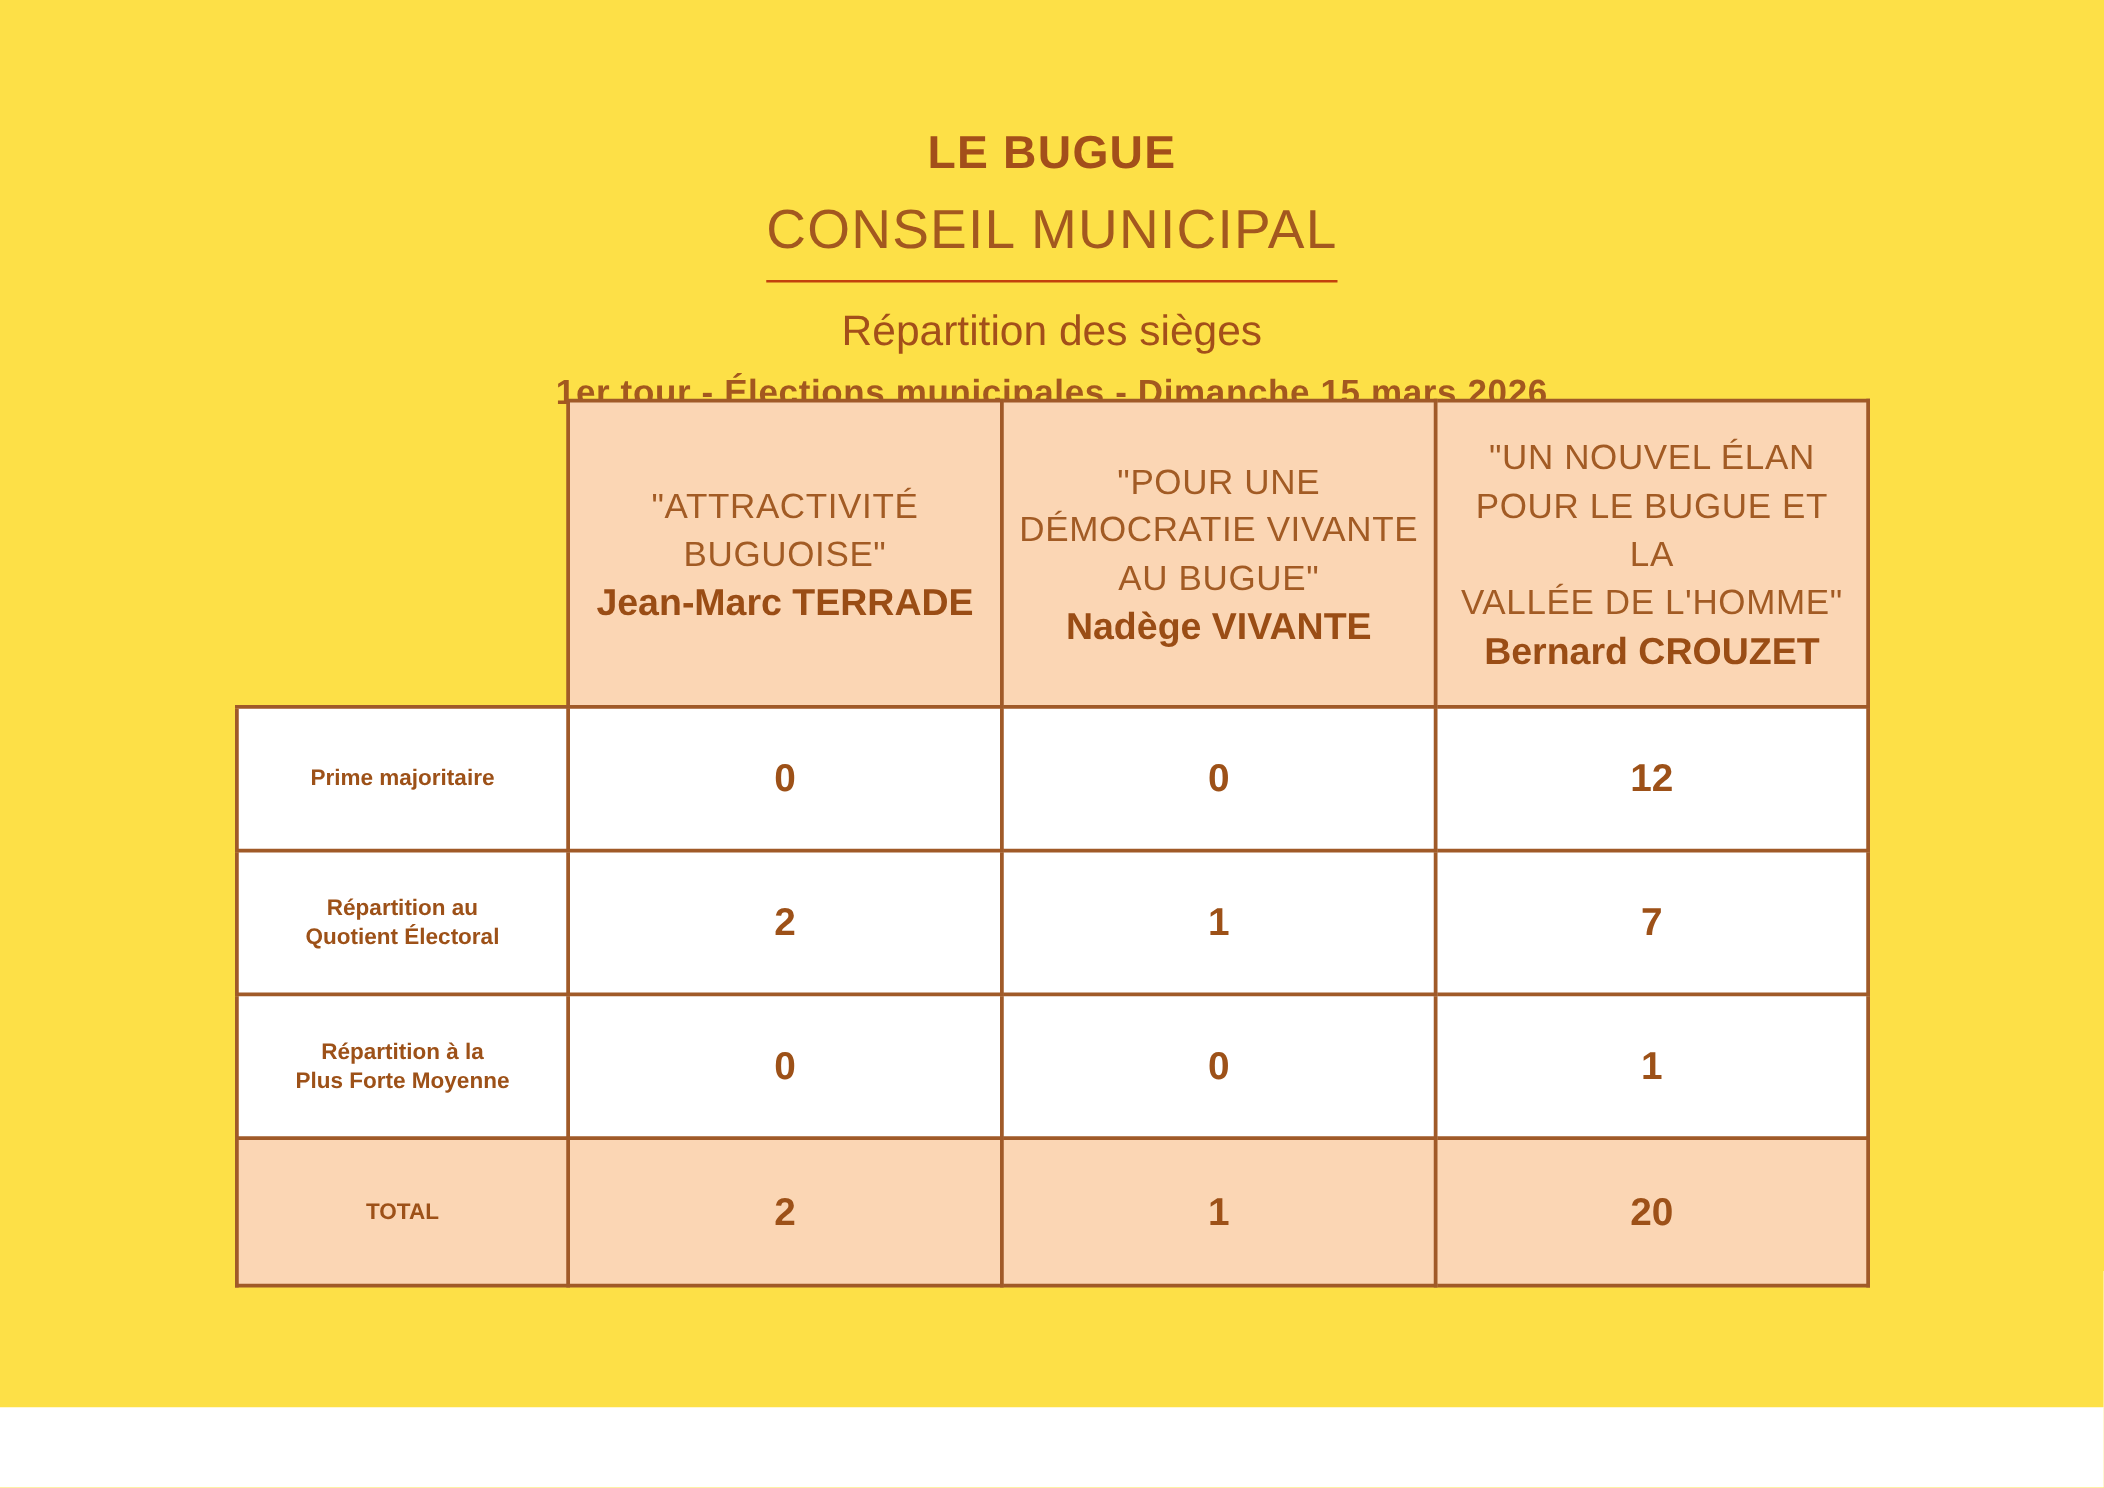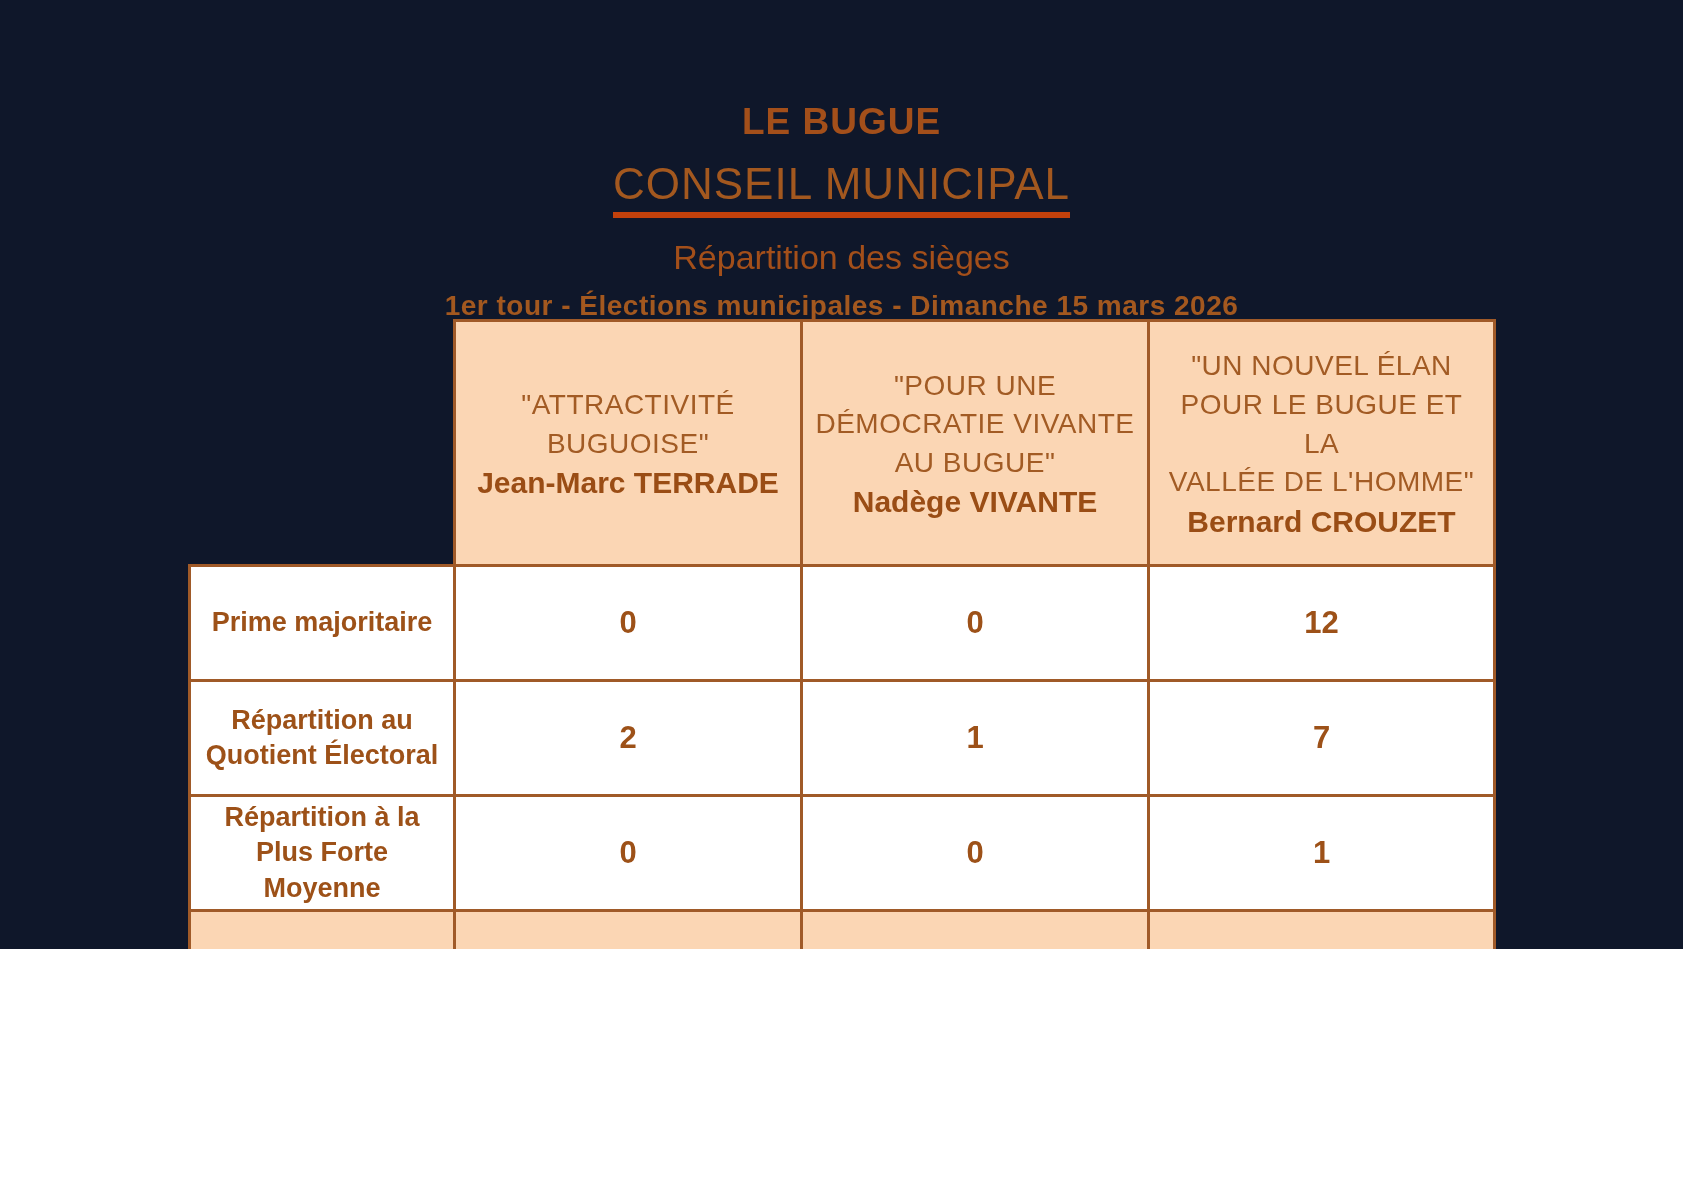--- a/index.html
+++ b/index.html
@@ -3,22 +3,22 @@
 <meta charset="utf-8">
 <style>
   html, body {
     margin: 0;
     padding: 0;
     background: #ffffff;
   }
   .page {
     position: relative;
     width: 1683px;
-    height: 949px;
-    background: #0f172a;
+    height: 1126px;
+    background: #fde047;
     font-family: "Liberation Sans", sans-serif;
     color: #9d5118;
     overflow: hidden;
   }
 
   
   .titles {
     position: absolute;
     top: 103px;
     left: 0;
@@ -34,22 +34,22 @@
   }
   .title-council {
     margin-top: 22px;
     font-size: 44px;
     font-weight: normal;
     letter-spacing: 1px;
     color: #a3581f;
   }
   .title-council .underlined {
     display: inline-block;
-    padding-bottom: 6px;
-    border-bottom: 6px solid #c2410c;
+    padding-bottom: 18px;
+    border-bottom: 2px solid #c2410c;
   }
   .title-sub {
     margin-top: 22px;
     font-size: 34px;
     font-weight: normal;
     color: #a34f1a;
   }
   .title-date {
     margin-top: 18px;
     font-size: 28px;
@@ -92,21 +92,21 @@
     letter-spacing: 0.5px;
   }
   .candidate-name {
     margin-top: 3px;
     font-size: 30px;
     font-weight: bold;
     color: #9a4d15;
   }
   td.row-label {
     background: #ffffff;
-    font-size: 27px;
+    font-size: 18px;
     font-weight: bold;
     line-height: 1.3;
     white-space: pre-line;
     padding: 0 6px;
   }
   td.value-cell {
     background: #ffffff;
     font-size: 31px;
     font-weight: bold;
     color: #9a4d12;

